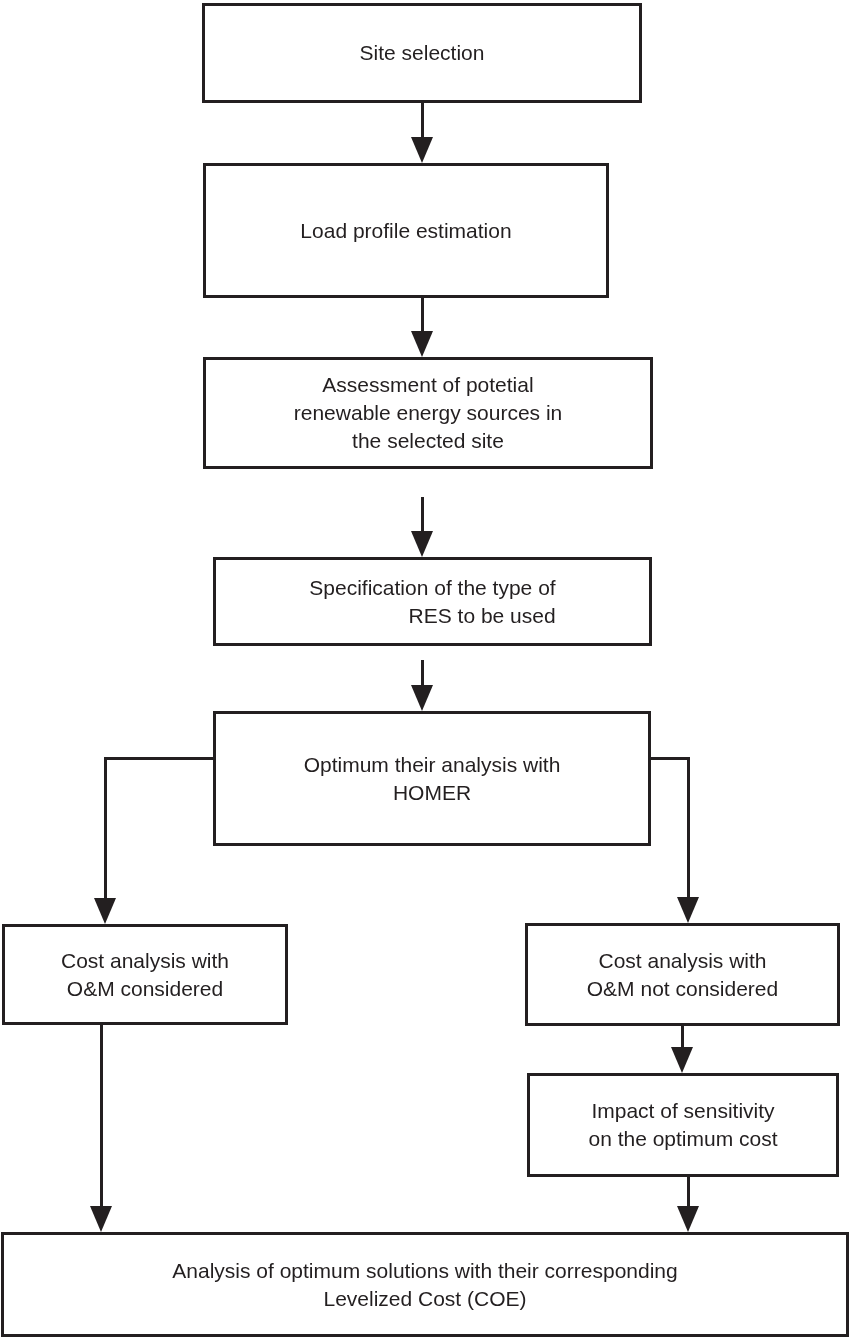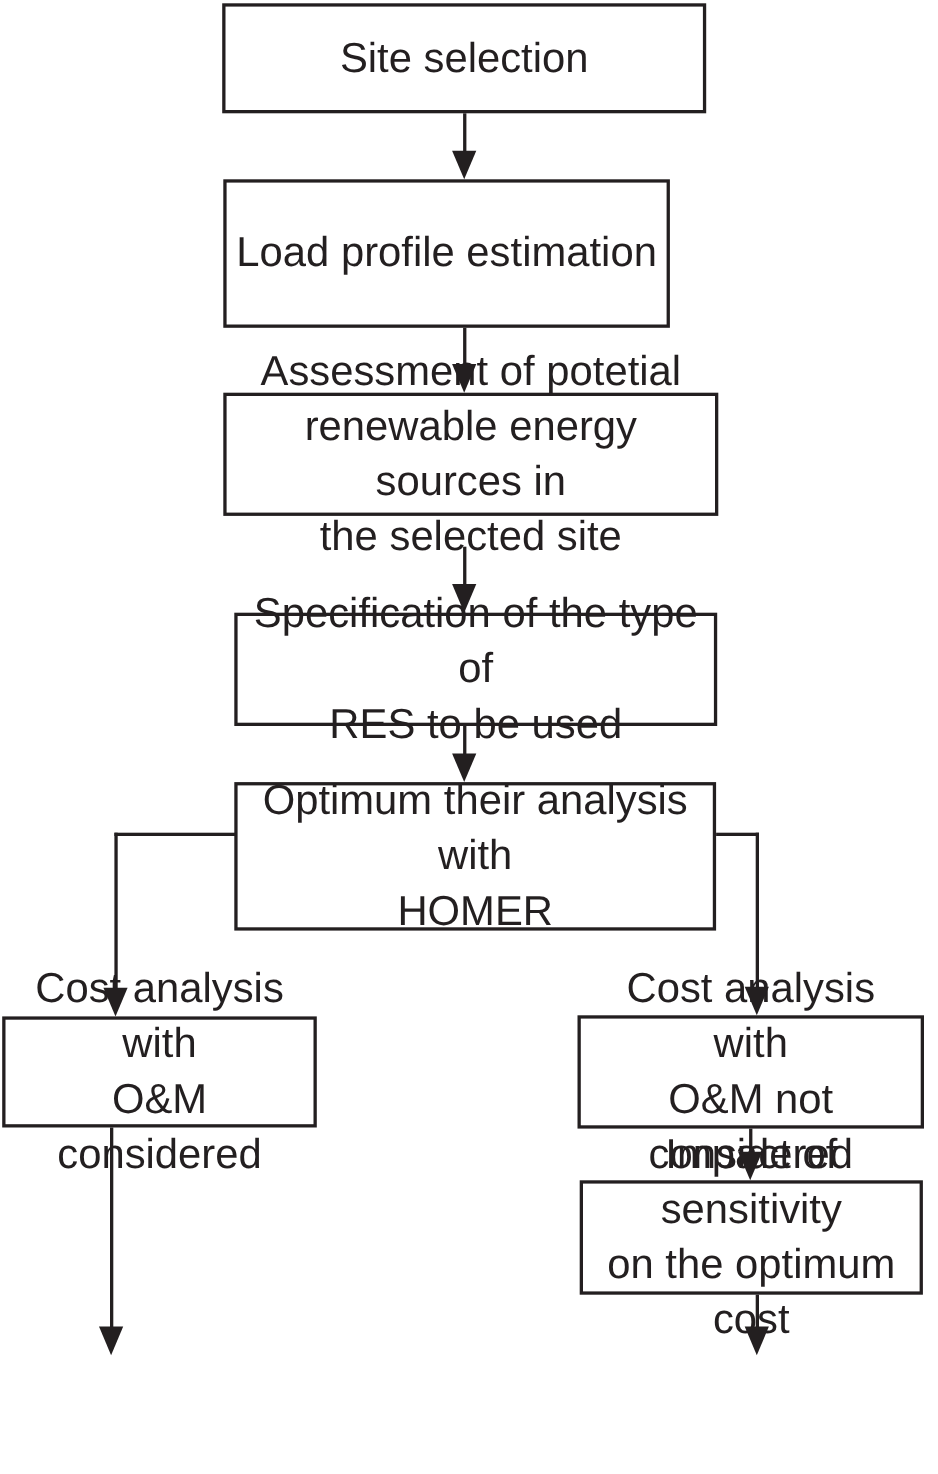--- a/index.html
+++ b/index.html
@@ -18,29 +18,29 @@
   }
   .node{
     position:absolute;
     box-sizing:border-box;
     border:3px solid var(--stroke);
     background:var(--bg);
     display:flex;
     align-items:center;
     justify-content:center;
     text-align:center;
-    font-size:38px;
+    font-size:21px;
     line-height:1.32;
     white-space:pre-line;
     padding:4px 8px;
   }
   .n1{left:202px;top:3px;width:440px;height:100px;}
   .n2{left:203px;top:163px;width:406px;height:135px;}
   .n3{left:203px;top:357px;width:450px;height:112px;}
-  .n4{left:213px;top:557px;width:439px;height:103px;}
+  .n4{left:213px;top:557px;width:439px;height:89px;text-align:right;}
   .n5{left:213px;top:711px;width:438px;height:135px;}
   .n6{left:2px;top:924px;width:286px;height:101px;}
   .n7{left:525px;top:923px;width:315px;height:103px;}
   .n8{left:527px;top:1073px;width:312px;height:104px;}
   .n9{left:1px;top:1232px;width:848px;height:105px;}
 
   .vline{position:absolute;width:3px;background:var(--stroke);}
   .hline{position:absolute;height:3px;background:var(--stroke);}
   .arrowhead{
     position:absolute;
@@ -89,20 +89,22 @@
   <div class="node n4">Specification of the type of
 RES to be used</div>
   <div class="node n5">Optimum their analysis with
 HOMER</div>
   <div class="node n6">Cost analysis with
 O&amp;M considered</div>
   <div class="node n7">Cost analysis with
 O&amp;M not considered</div>
   <div class="node n8">Impact of sensitivity
 on the optimum cost</div>
+  <div class="node n9">Analysis of optimum solutions with their corresponding
+Levelized Cost (COE)</div>
 
   <div class="vline c1"></div>
   <div class="arrowhead a1"></div>
 
   <div class="vline c2"></div>
   <div class="arrowhead a2"></div>
 
   <div class="vline c3"></div>
   <div class="arrowhead a3"></div>
 

